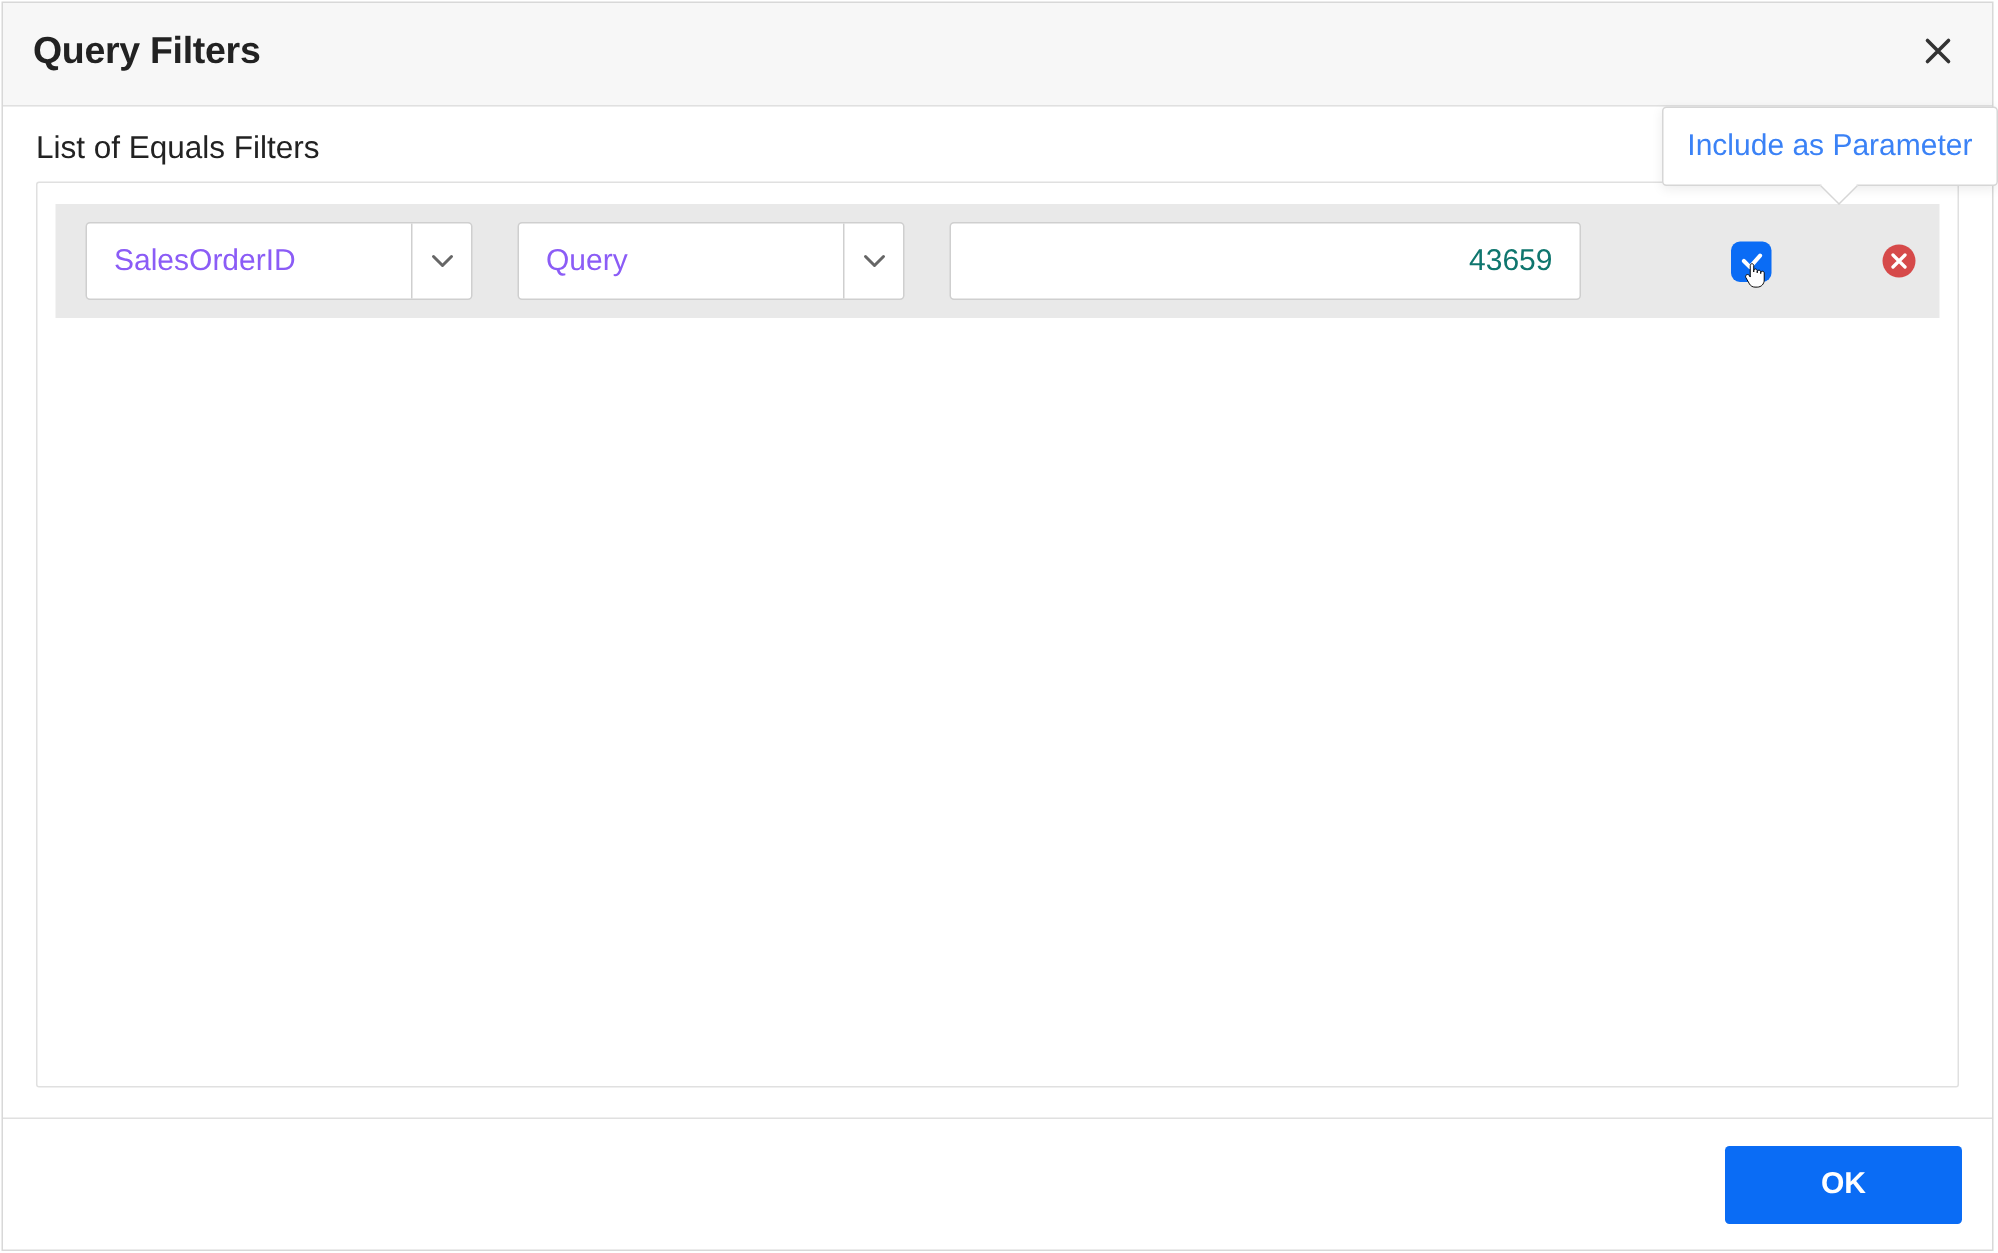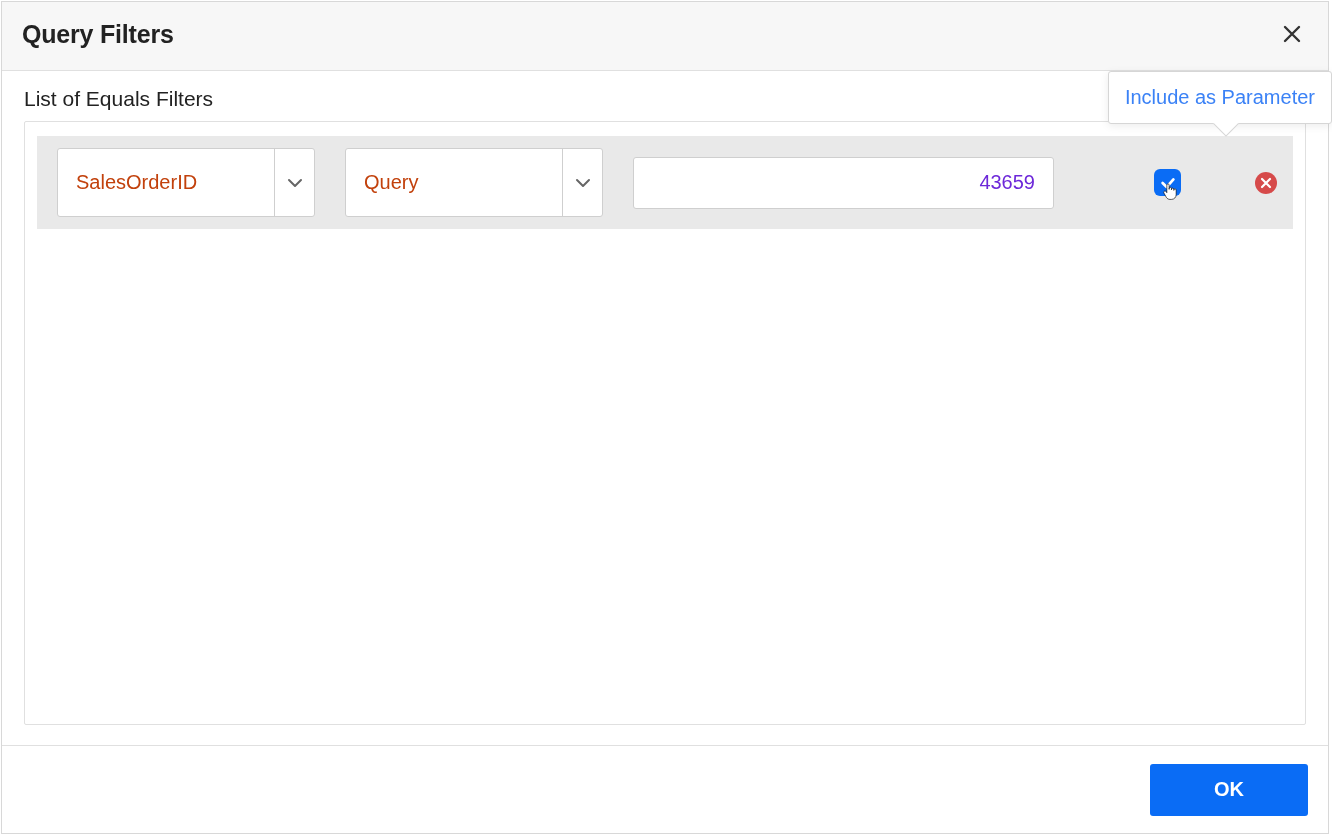--- a/index.html
+++ b/index.html
@@ -68,26 +68,26 @@
     margin: 14px 12px;
     padding: 12px 16px 12px 20px;
     display: flex;
     align-items: center;
     gap: 30px;
   }
   .select {
     background: #fff;
     border: 1px solid #cfcfcf;
     border-radius: 3px;
-    height: 69px;
+    height: 52px;
     display: flex;
     align-items: center;
     padding: 0 14px 0 18px;
     font-size: 20px;
-    color: #c2410c;
+    color: #8b5cf6;
     cursor: pointer;
     position: relative;
   }
   .select-column { width: 258px; }
   .select-op { width: 258px; }
   .select-caret {
     width: 40px;
     height: 100%;
     border-left: 1px solid #cfcfcf;
     display: flex;
@@ -100,21 +100,21 @@
   }
   .value-input {
     background: #fff;
     border: 1px solid #cfcfcf;
     border-radius: 3px;
     height: 52px;
     width: 400px;
     flex: 1;
     padding: 0 18px;
     font-size: 20px;
-    color: #6d28d9;
+    color: #0f766e;
     text-align: right;
     font-family: inherit;
   }
   .row-actions {
     display: flex;
     align-items: center;
     gap: 74px;
     margin-left: 70px;
     position: relative;
   }

